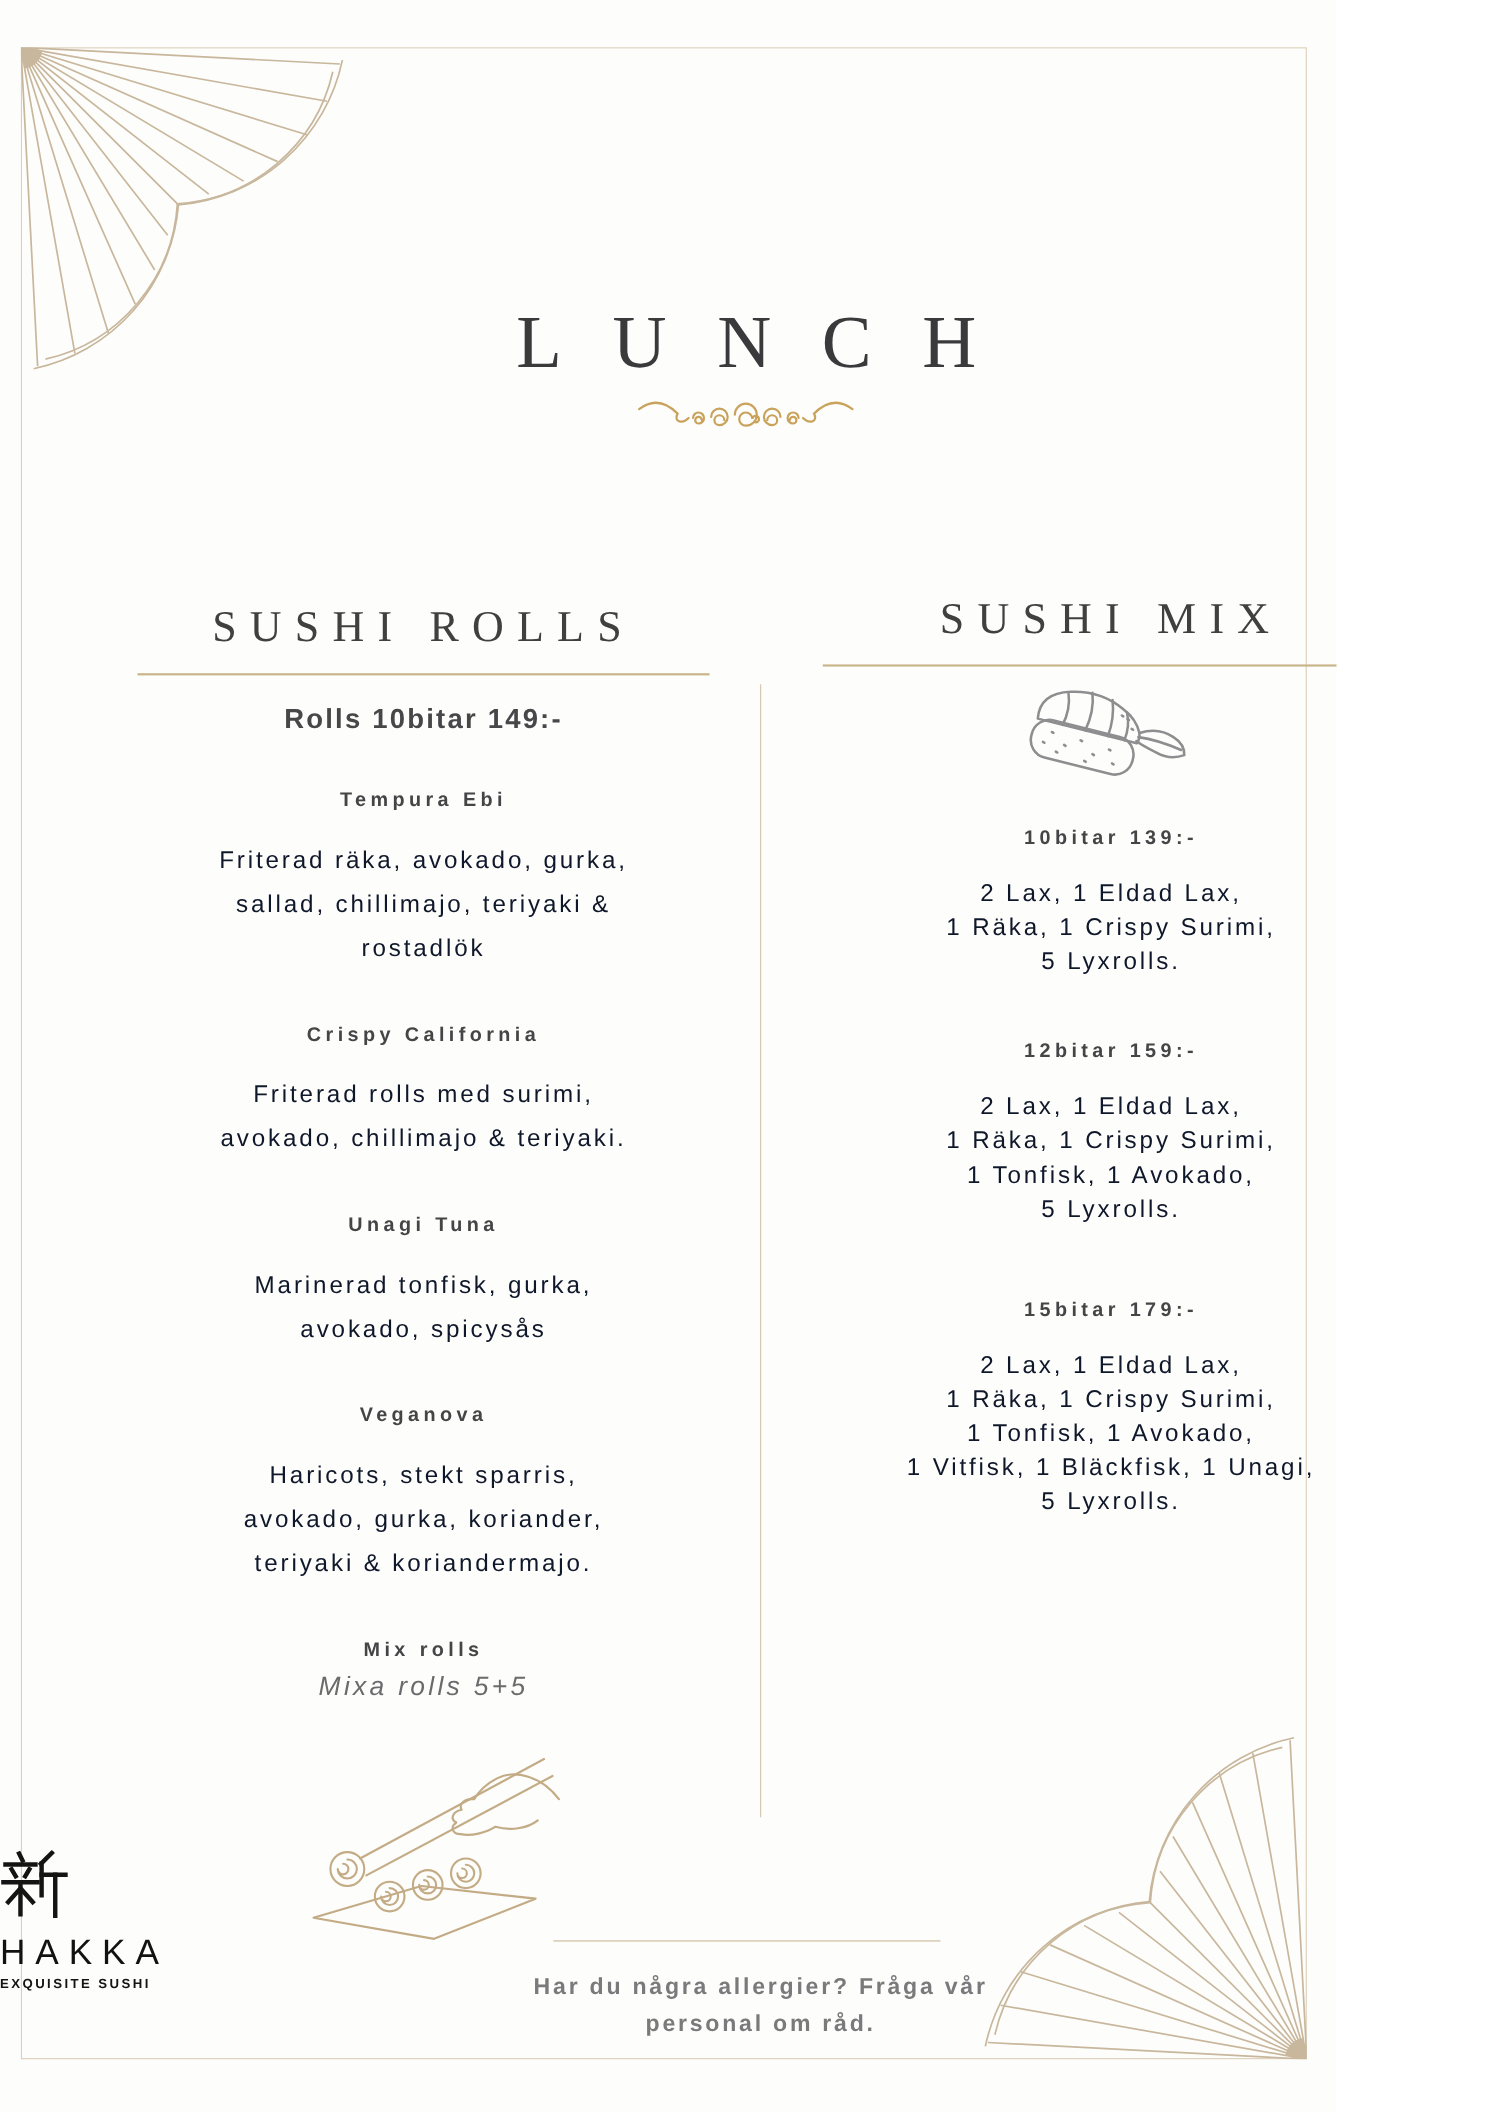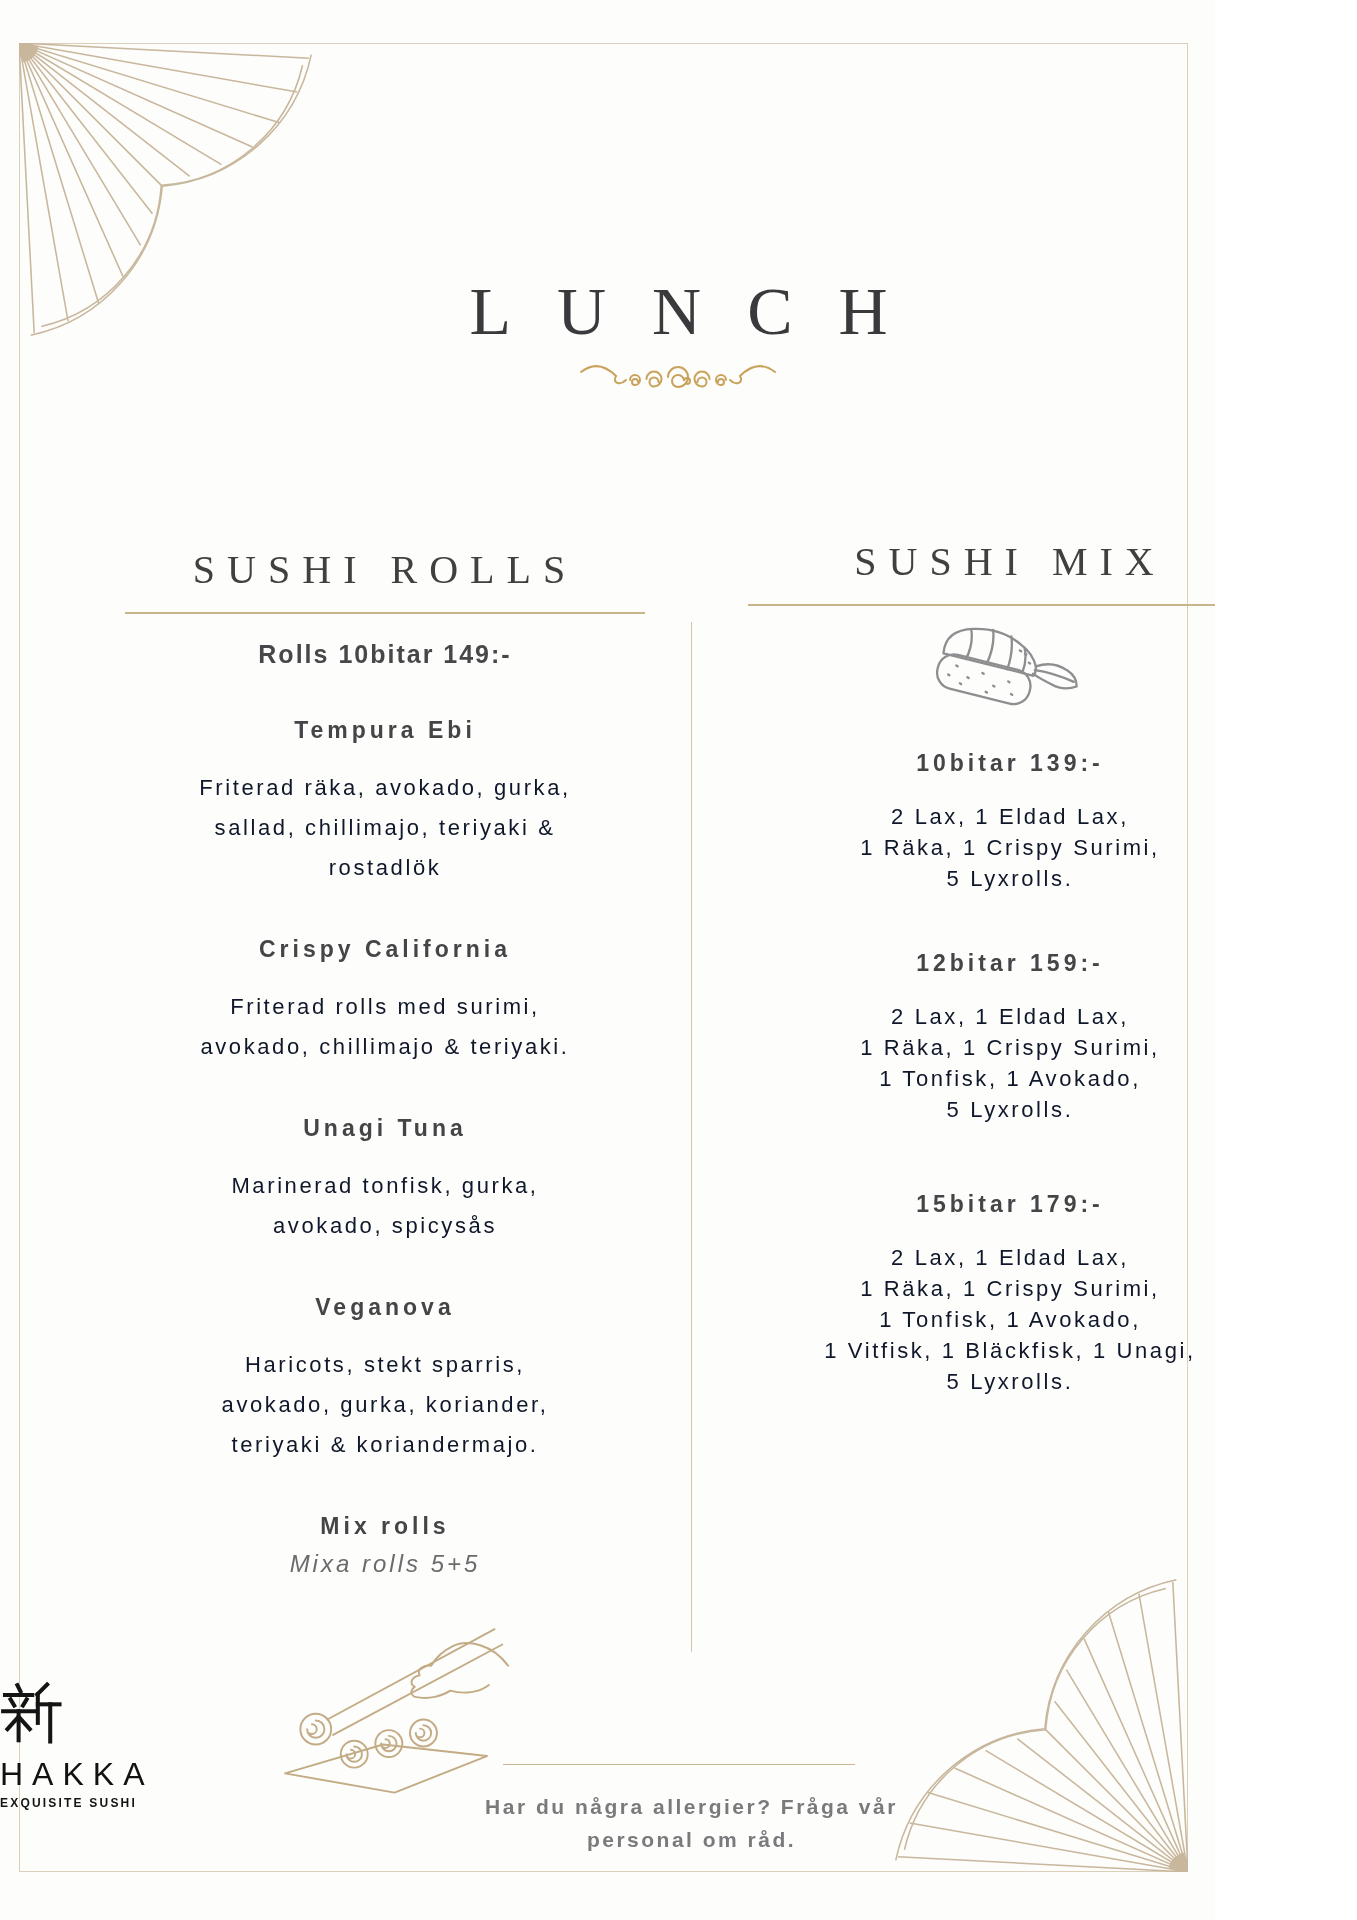--- a/index.html
+++ b/index.html
@@ -36,21 +36,21 @@
   .subheading {
     margin-top:26px; font-weight:bold;
     font-size:25px; letter-spacing:2px; color:#47474a;
   }
 
   .menu-item { margin-top:48px; }
   .col-right .menu-item.first { margin-top:12px; }
   .col-right .menu-item { margin-top:56px; }
   .col-right .menu-item.last { margin-top:66px; }
   .item-name {
-    font-weight:bold; font-size:23px; letter-spacing:4px; color:#454548;
+    font-weight:bold; font-size:18px; letter-spacing:4px; color:#454548;
   }
   .item-desc {
     margin-top:24px; font-size:22px; letter-spacing:2.6px; color:#0f172a;
     white-space:pre-line;
   }
   .col-left .item-desc { line-height:40px; }
   .col-right .item-desc { line-height:31px; }
 
   .mix-note {
     margin-top:10px; font-style:italic; font-size:24px;

